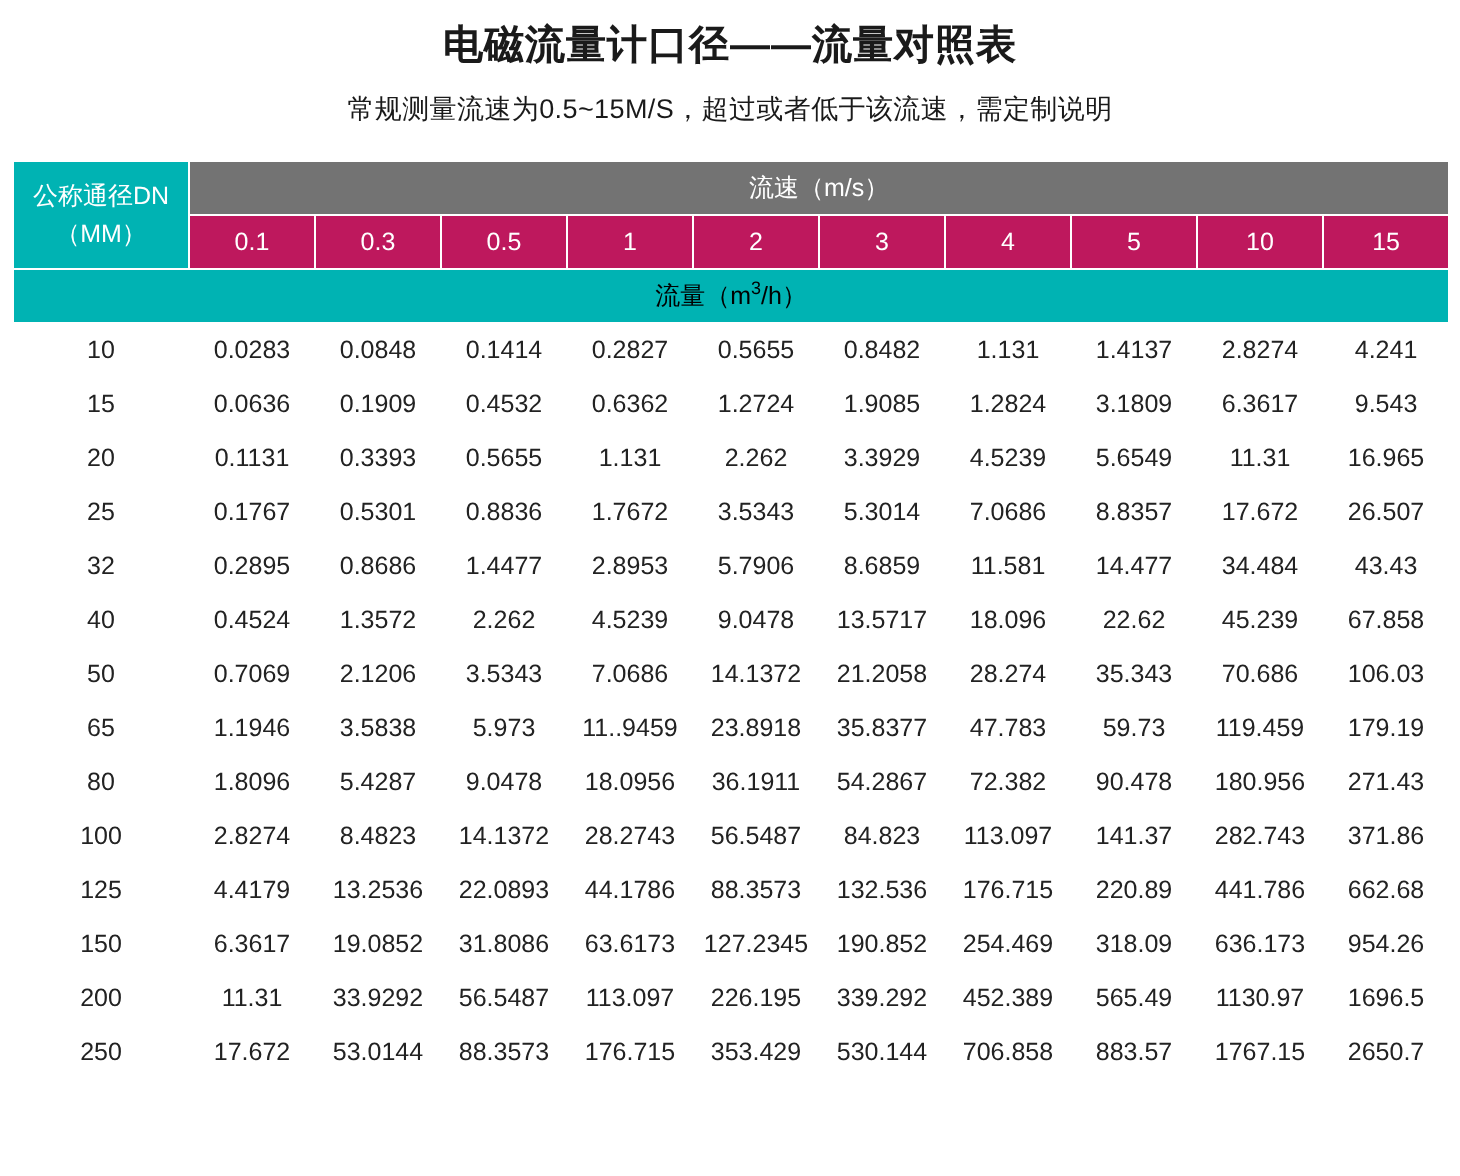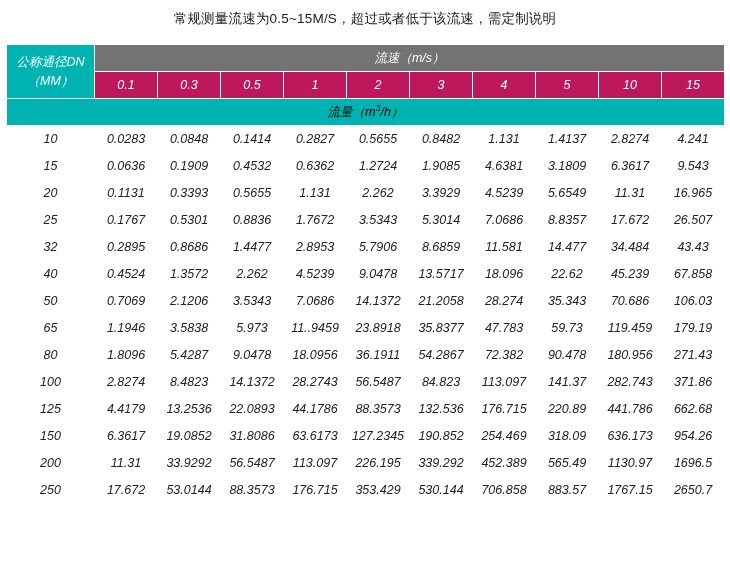--- a/index.html
+++ b/index.html
@@ -34,21 +34,20 @@
     color: #1a1a1a;
     margin-top: 10px;
     margin-bottom: 6px;
     letter-spacing: 0.2px;
   }
   table.flow-table {
     border-collapse: collapse;
     width: 718px;
     margin: 16px auto;
     table-layout: fixed;
-    font-style: italic;
   }
   table.flow-table td, table.flow-table th {
     border: 1px solid #ffffff;
     text-align: center;
     vertical-align: middle;
     font-size: 12.5px;
     font-weight: normal;
     padding: 0;
     height: 27px;
     box-sizing: border-box;
@@ -91,20 +90,21 @@
   sup {
     font-size: 9px;
     vertical-align: super;
   }
 </style>
 </head>
 <body>
 
 <div class="page">
 
+  <div class="title">电磁流量计口径——流量对照表</div>
   <div class="subtitle">常规测量流速为0.5~15M/S，超过或者低于该流速，需定制说明</div>
 
   <table class="flow-table">
     <colgroup>
       <col style="width:88px">
       <col style="width:63px">
       <col style="width:63px">
       <col style="width:63px">
       <col style="width:63px">
       <col style="width:63px">
@@ -153,21 +153,21 @@
           <td>4.241</td>
         </tr>
         <tr>
           <td class="dn">15</td>
           <td>0.0636</td>
           <td>0.1909</td>
           <td>0.4532</td>
           <td>0.6362</td>
           <td>1.2724</td>
           <td>1.9085</td>
-          <td>4.6381</td>
+          <td>1.2824</td>
           <td>3.1809</td>
           <td>6.3617</td>
           <td>9.543</td>
         </tr>
         <tr>
           <td class="dn">20</td>
           <td>0.1131</td>
           <td>0.3393</td>
           <td>0.5655</td>
           <td>1.131</td>

